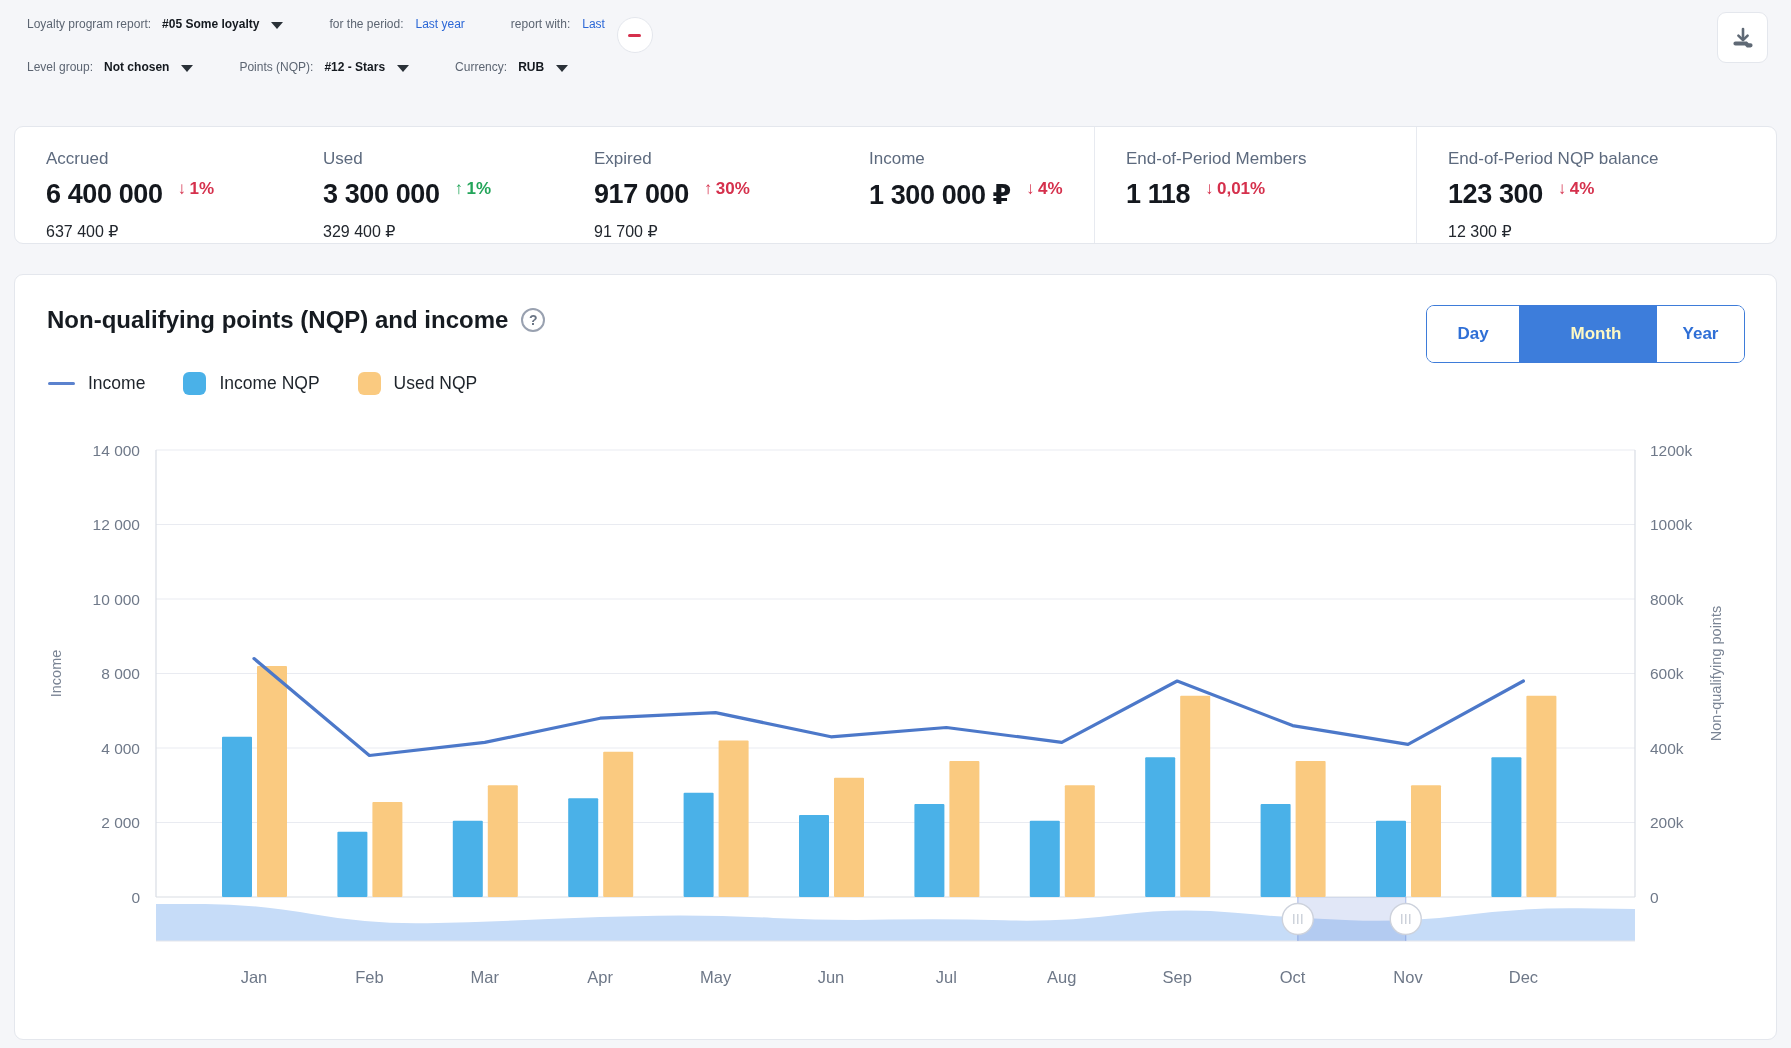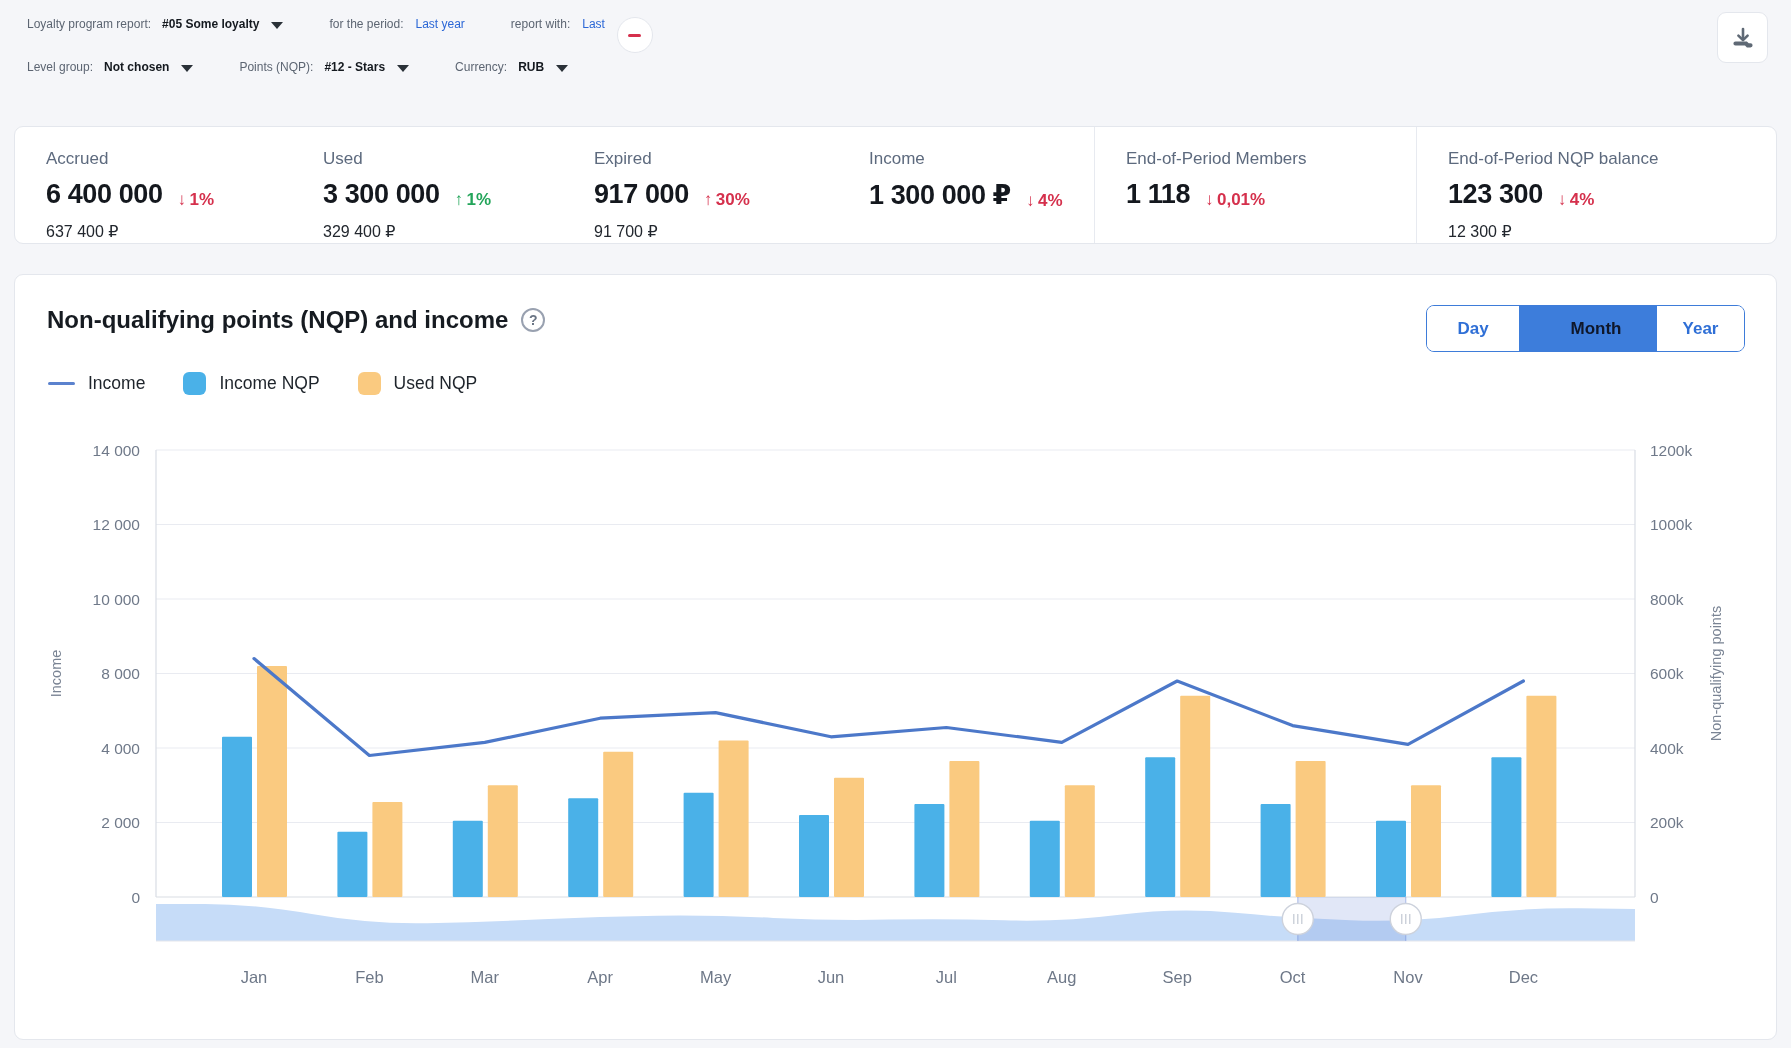--- a/index.html
+++ b/index.html
@@ -22,36 +22,36 @@
   .f-link { color:#2B67D6; font-weight:400; margin-left:12px; cursor:pointer; }
   .minus-btn { width:36px; height:36px; border-radius:50%; background:#FFFFFF; border:1px solid #E4E7ED; margin-left:12px; display:flex; align-items:center; justify-content:center; cursor:pointer; }
   .minus-btn .dash { width:13px; height:3px; border-radius:2px; background:#D5304C; }
   .dl-btn { position:absolute; top:12px; right:23px; width:51px; height:51px; background:#FFFFFF; border:1px solid #E4E7ED; border-radius:9px; display:flex; align-items:center; justify-content:center; cursor:pointer; }
   
   .card { position:absolute; left:14px; right:14px; background:#FFFFFF; border:1px solid #E4E7ED; border-radius:9px; }
   #kpiCard { top:126px; height:118px; display:flex; align-items:stretch; }
   .kpi { padding:22px 10px 0 31px; flex:0 0 auto; }
   .kpi.divided { border-left:1px solid #E7EAF0; }
   .kpi-label { font-size:17px; color:#5D6A7E; }
-  .kpi-line { margin-top:10px; display:flex; align-items:flex-end; }
+  .kpi-line { margin-top:10px; display:flex; align-items:flex-start; }
   .kpi-value { font-size:27px; font-weight:800; color:#14181E; letter-spacing:-0.4px; }
   .kpi-delta { margin-left:15px; font-size:17px; font-weight:600; }
   .kpi-sub { margin-top:12px; font-size:16px; color:#22272E; }
   
   #chartCard { top:274px; height:766px; }
   .chart-head { position:absolute; top:31px; left:32px; display:flex; align-items:center; }
   .chart-title { font-size:24px; font-weight:700; color:#161B21; }
   .help-icon { width:24px; height:24px; border-radius:50%; border:2px solid #99A1B0; color:#6A7484; font-size:14px; font-weight:700; display:flex; align-items:center; justify-content:center; margin-left:13px; cursor:pointer; }
   .legend { position:absolute; top:97px; left:33px; display:flex; align-items:center; }
   .legend-item { display:flex; align-items:center; margin-right:38px; cursor:pointer; font-size:17.5px; color:#1E242B; }
   .lg-line { width:27px; height:3.5px; border-radius:2px; margin-right:13px; }
   .lg-square { width:23px; height:23px; border-radius:6px; margin-right:13px; }
-  .toggle { position:absolute; top:30px; right:31px; height:47px; display:flex; border:1px solid #3E7CD9; border-radius:8px; overflow:hidden; background:#fff;text-align:right; }
+  .toggle { position:absolute; top:30px; right:31px; height:58px; display:flex; border:1px solid #3E7CD9; border-radius:8px; overflow:hidden; background:#fff;text-align:right; }
   .tbtn { display:flex; align-items:center; justify-content:center; font-size:17px; font-weight:700; color:#2F6FD6; background:#FFFFFF; cursor:pointer; }
-  .tbtn.active { background:#3D7DDB; color:#0f172a;padding-left:16px; }
+  .tbtn.active { background:#3D7DDB; color:#fef9c3;padding-left:16px; }
   #plot { position:absolute; left:0; top:0; }
 </style>
 </head>
 <body>
 
 <div class="filter-row r1">
   <span class="f-label">Loyalty program report:</span>
   <span class="f-group">
     <span class="f-value">#05 Some loyalty</span>
     <span class="caret"></span>

